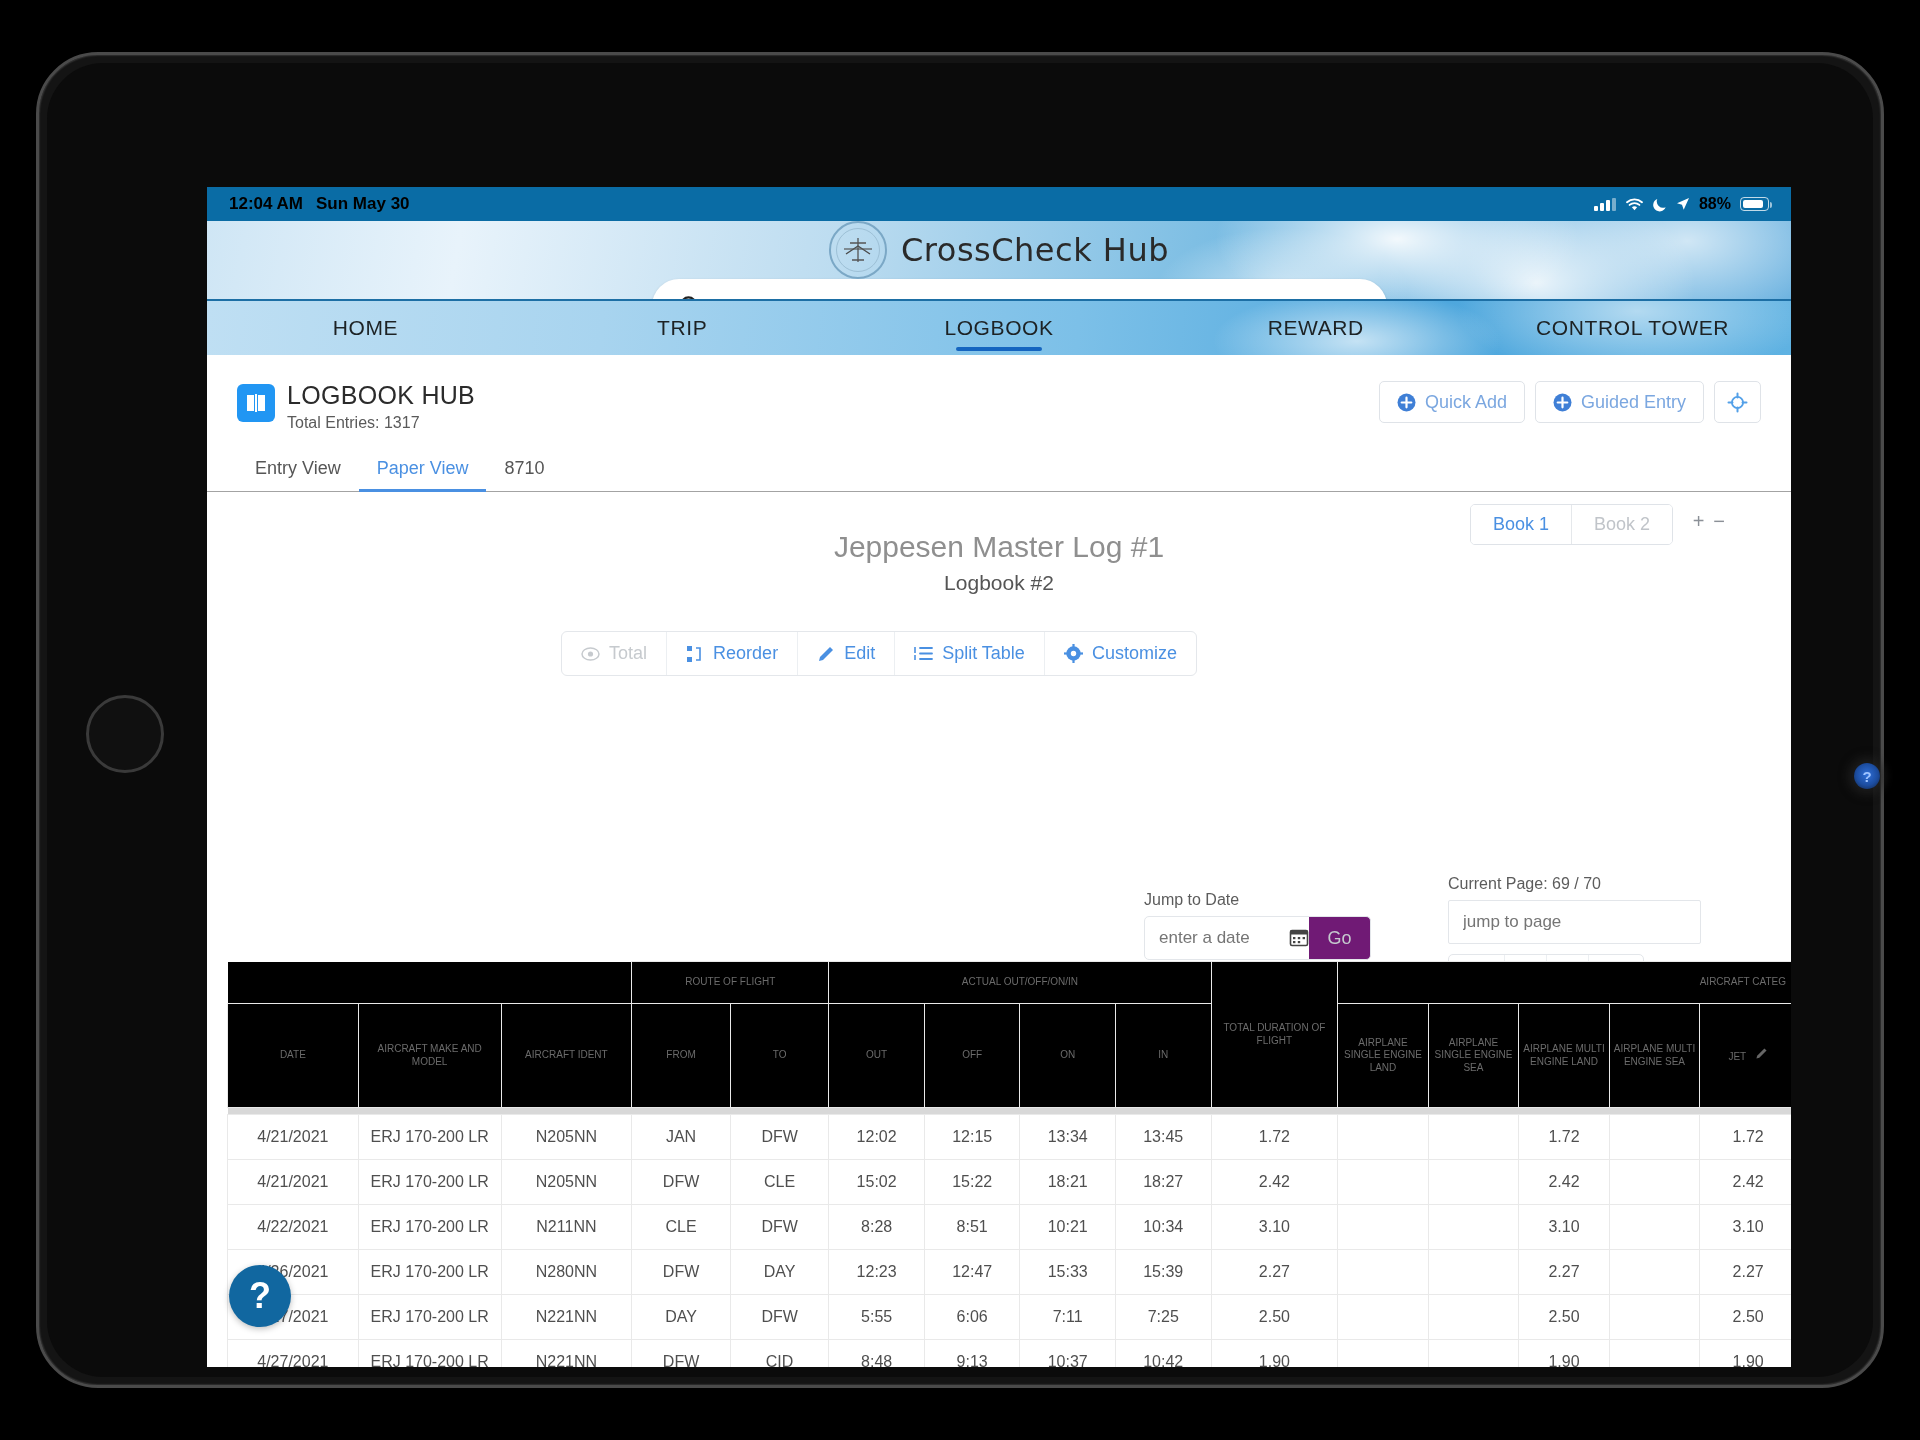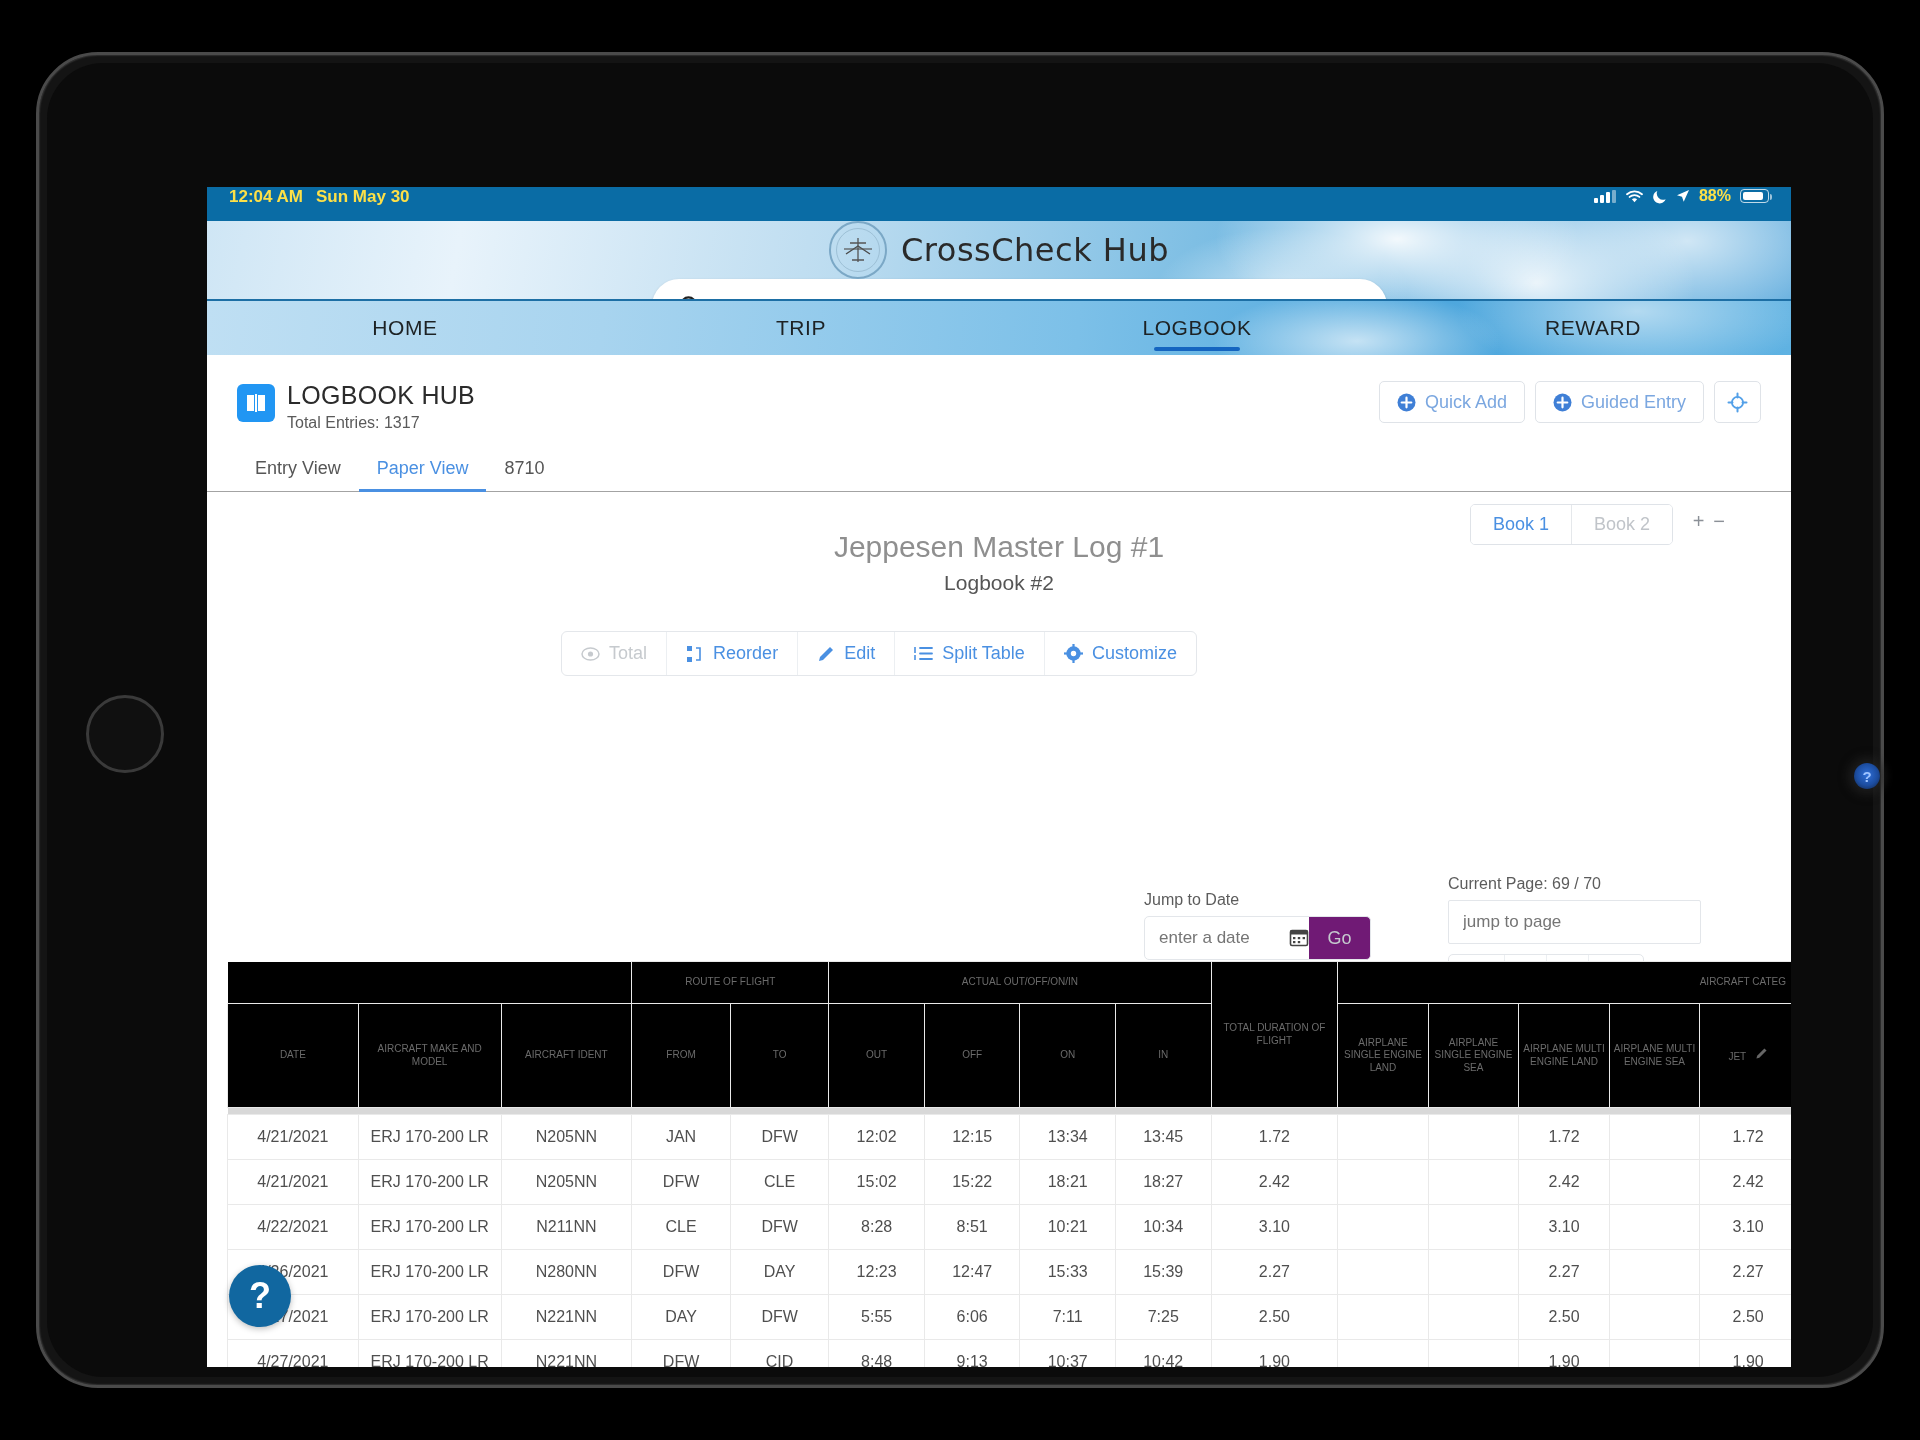--- a/index.html
+++ b/index.html
@@ -51,22 +51,22 @@
     left: 168px; top: 132px;
     width: 1584px; height: 1180px;
     background: #fff;
     overflow: hidden;
   }
 
   
   #status-bar {
     height: 34px;
     background: #0a6ca5;
-    display: flex; align-items: flex-start;
-    color: #fde047;
+    display: flex; align-items: center;
+    color: #000000;
     font-size: 17px; font-weight: bold;
     padding: 0 22px;
   }
   #status-left { display: flex; gap: 13px; align-items: center; }
   #status-right { margin-left: auto; display: flex; gap: 9px; align-items: center; font-size: 16px; }
   .sig-bars { display: flex; align-items: flex-end; gap: 2px; height: 13px; }
   .sig-bars i { display: block; width: 4px; background: #fff; border-radius: 1px; }
   .sig-bars i:nth-child(1){height:5px}
   .sig-bars i:nth-child(2){height:8px}
   .sig-bars i:nth-child(3){height:11px}
@@ -355,20 +355,21 @@
         </div>
         <span id="avatar-label">CCH</span>
       </div>
     </div>
 
     <div id="nav-bar">
       <div class="nav-item">HOME</div>
       <div class="nav-item">TRIP</div>
       <div class="nav-item active">LOGBOOK</div>
       <div class="nav-item">REWARD</div>
+      <div class="nav-item">CONTROL TOWER</div>
     </div>
 
     <div id="page-body">
 
       <div id="page-head">
         <div id="logbook-icon">
           <svg width="24" height="24" viewBox="0 0 24 24">
               <path d="M3 4h7v16H3zM14 4h7v16h-7z" fill="#fff"></path>
               <rect x="11" y="3" width="2" height="18" fill="#fff"></rect>
             </svg>

